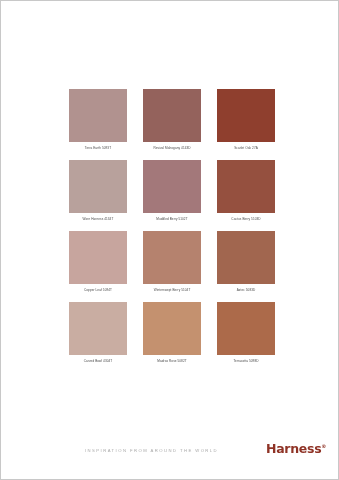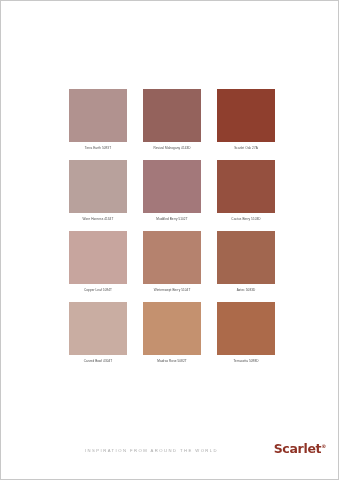--- a/index.html
+++ b/index.html
@@ -137,17 +137,17 @@
       </div>
       <div class="cell">
         <span class="chip" style="background: rgb(172, 106, 74);"></span>
         <span class="chip-label">Terracotta 5098D</span>
       </div>
     </div>
 
   <div class="footer">
     <div class="tagline">INSPIRATION FROM AROUND THE WORLD</div>
     <div class="brand">
-      <span>Scarlet</span><span class="brand-mark">®</span>
+      <span>Harness</span><span class="brand-mark">®</span>
     </div>
   </div>
 
 </div>
 
 </body></html>

